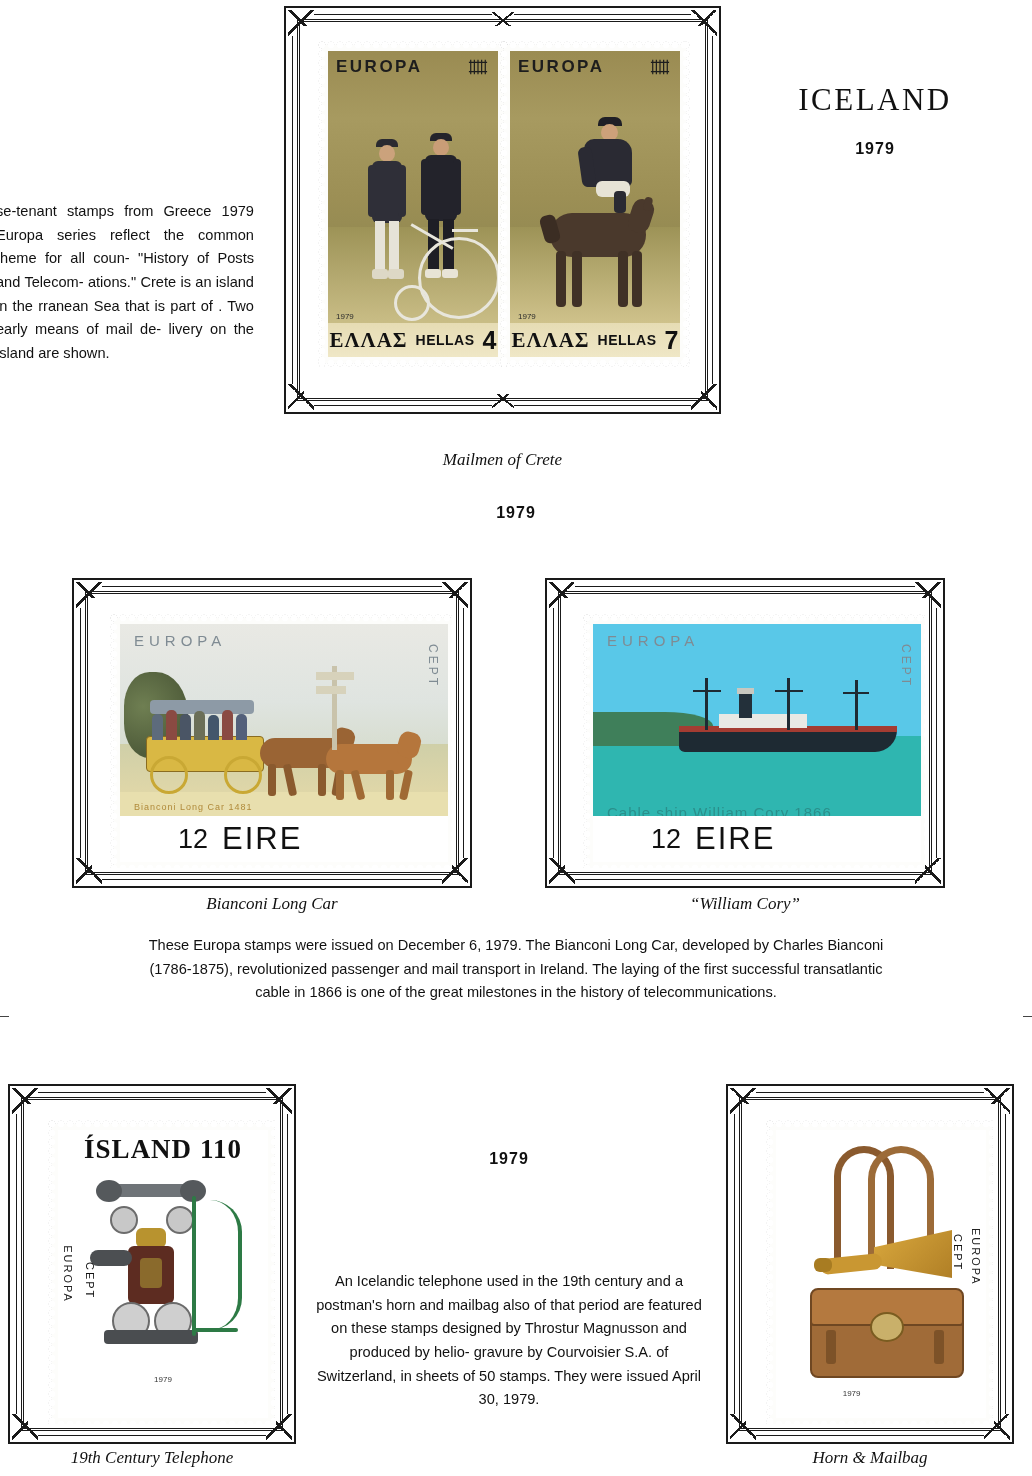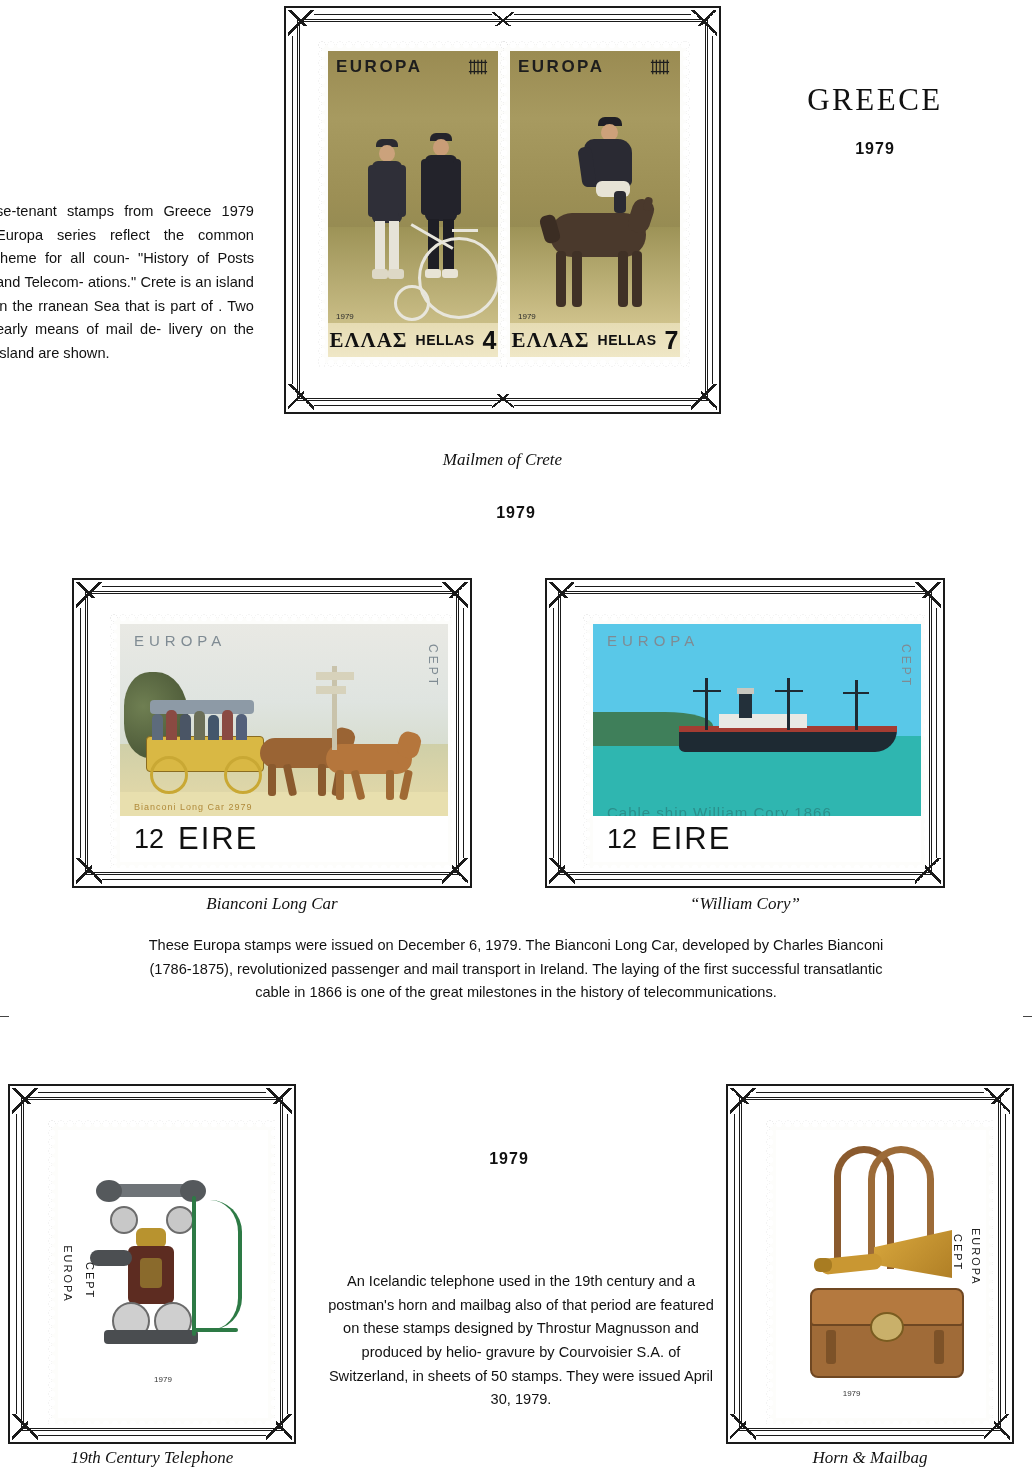--- a/index.html
+++ b/index.html
@@ -205,21 +205,21 @@
     position: absolute; right: 8px; top: 20px;
     font-family: "Liberation Sans", sans-serif;
     font-size: 12px; letter-spacing: 3px; color: #7f8b93;
     writing-mode: vertical-rl;
   }
   .eire-bottom {
     position: absolute; left: 0; right: 0; bottom: 0; height: 46px;
     background: #ffffff;
     display: flex; align-items: center; gap: 14px; padding-left: 14px;
   }
-  .eire-val { font-family: "Liberation Sans", sans-serif; font-size: 27px; font-weight: 500; color: #111; }
+  .eire-val { font-family: "Liberation Sans", sans-serif; font-size: 27px; font-weight: 500; color: #111; margin-left: 44px; }
   .eire-name { font-family: "Liberation Sans", sans-serif; font-size: 31px; font-weight: 500; letter-spacing: 2px; color: #111; }
 
   
   #ice-frame-1 { left: 8px; top: 1084px; width: 288px; height: 360px; }
   #ice-frame-2 { left: 726px; top: 1084px; width: 288px; height: 360px; }
   .isl-stamp {
     position: absolute;
     left: 24px; top: 20px;
     width: 222px; height: 300px;
     padding: 6px;
@@ -251,21 +251,21 @@
     text-align: center;
   }
   .isl-year-sm {
     position: absolute; bottom: 34px; left: 50%; transform: translateX(-50%);
     font-size: 8px; color: #333;
   }
 
   
   #greece-text { left: -4px; top: 200px; width: 258px; }
   #ireland-text { left: 140px; top: 934px; width: 752px; }
-  #iceland-text { left: 322px; top: 1270px; width: 398px; }
+  #iceland-text { left: 310px; top: 1270px; width: 398px; }
 
   #ireland-head { left: 0; top: 490px; width: 1032px; }
   #iceland-head { left: 326px; top: 1128px; width: 366px; }
   #greece-head  { left: 740px; top: 82px;  width: 270px; }
 
   .cap-mailmen { left: 284px; top: 418px; width: 437px; margin-top: 32px; }
   .cap-bianconi { left: 72px; top: 894px; width: 400px; }
   .cap-cory { left: 545px; top: 894px; width: 400px; }
   .cap-telephone { left: 8px; top: 1448px; width: 288px; }
   .cap-horn { left: 726px; top: 1448px; width: 288px; }
@@ -379,21 +379,21 @@
             <span class="gr-val">7</span>
           </div>
         </div>
       </div>
 
     </div>
   </div>
 </div>
 
 <div class="abs center" id="greece-head">
-  <div class="country">GREECE</div>
+  <div class="country">ICELAND</div>
   <div class="year" style="margin-top:22px;">1979</div>
 </div>
 
 <div class="abs bodytext" id="greece-text">se-tenant stamps from Greece 1979 Europa series reflect the common theme for all coun- "History of Posts and Telecom- ations." Crete is an island in the rranean Sea that is part of . Two early means of mail de- livery on the island are shown.</div>
 
 <div class="abs center caption cap-mailmen">Mailmen of Crete</div>
 
 <div class="abs center" id="ireland-head">
   <div class="year" style="margin-top:14px;">1979</div>
 </div>
@@ -443,21 +443,21 @@
           <div class="abs" style="left:94px;top:42px;width:8px;height:30px;background:#a06a35;border-radius:3px;transform:rotate(-14deg);"></div>
           <div class="abs" style="left:126px;top:42px;width:8px;height:30px;background:#a06a35;border-radius:3px;"></div>
           <div class="abs" style="left:142px;top:42px;width:8px;height:30px;background:#a06a35;border-radius:3px;transform:rotate(12deg);"></div>
         </div>
 
         <div class="abs" style="left:196px;top:42px;width:40px;height:84px;">
           <div class="abs" style="left:16px;top:0;width:5px;height:84px;background:#c9c3ab;"></div>
           <div class="abs" style="left:0px;top:6px;width:38px;height:8px;background:#d7d2bb;"></div>
           <div class="abs" style="left:0px;top:20px;width:30px;height:8px;background:#d7d2bb;"></div>
         </div>
-        <div class="abs" style="left:14px;top:178px;font-size:9px;color:#b08a3a;letter-spacing:1px;">Bianconi Long Car 2979</div>
+        <div class="abs" style="left:14px;top:178px;font-size:9px;color:#b08a3a;letter-spacing:1px;">Bianconi Long Car 1481</div>
 
         <div class="eire-europa">EUROPA</div>
         <div class="eire-cept">CEPT</div>
         <div class="eire-bottom">
           <span class="eire-val">12</span>
           <span class="eire-name">EIRE</span>
         </div>
       </div>
     </div>
   </div>
@@ -514,20 +514,24 @@
 <div class="abs bodytext c" id="iceland-text">An Icelandic telephone used in the 19th century and a postman's horn and mailbag also of that period are featured on these stamps designed by Throstur Magnusson and produced by helio- gravure by Courvoisier S.A. of Switzerland, in sheets of 50 stamps. They were issued April 30, 1979.</div>
 
 <div class="album-frame" id="ice-frame-1">
   <div class="orn tl"></div>
   <div class="orn tr"></div>
   <div class="orn bl"></div>
   <div class="orn br"></div>
   <div class="frame-inner">
     <div class="stamp isl-stamp">
       <div class="isl-art">
+        <div class="isl-top">
+          <span>ÍSLAND</span>
+          <span>110</span>
+        </div>
 
         <div class="abs" style="left:30px;top:48px;width:160px;height:190px;">
 
           <div class="abs" style="left:16px;top:6px;width:92px;height:13px;background:#6f7478;border-radius:7px;"></div>
           <div class="abs" style="left:8px;top:2px;width:26px;height:22px;background:#55595c;border-radius:50%;"></div>
           <div class="abs" style="left:92px;top:2px;width:26px;height:22px;background:#55595c;border-radius:50%;"></div>
 
           <div class="abs" style="left:22px;top:28px;width:24px;height:24px;background:#c8c8c8;border-radius:50%;border:2px solid #6c6c6c;"></div>
           <div class="abs" style="left:78px;top:28px;width:24px;height:24px;background:#c8c8c8;border-radius:50%;border:2px solid #6c6c6c;"></div>
 

